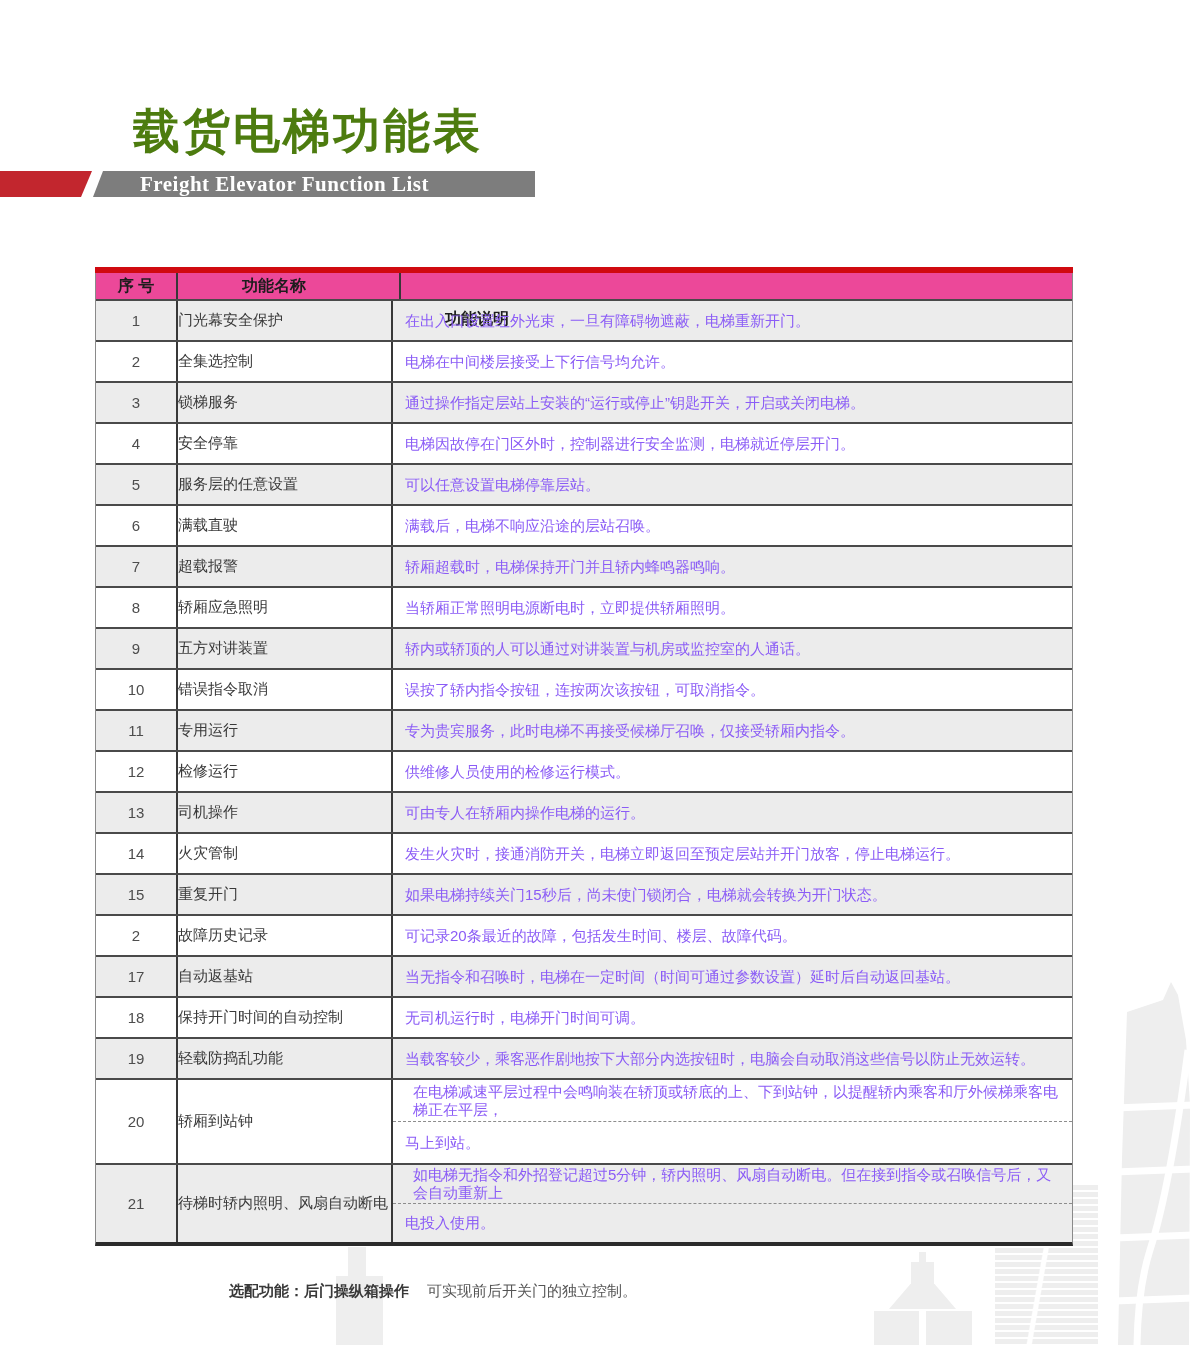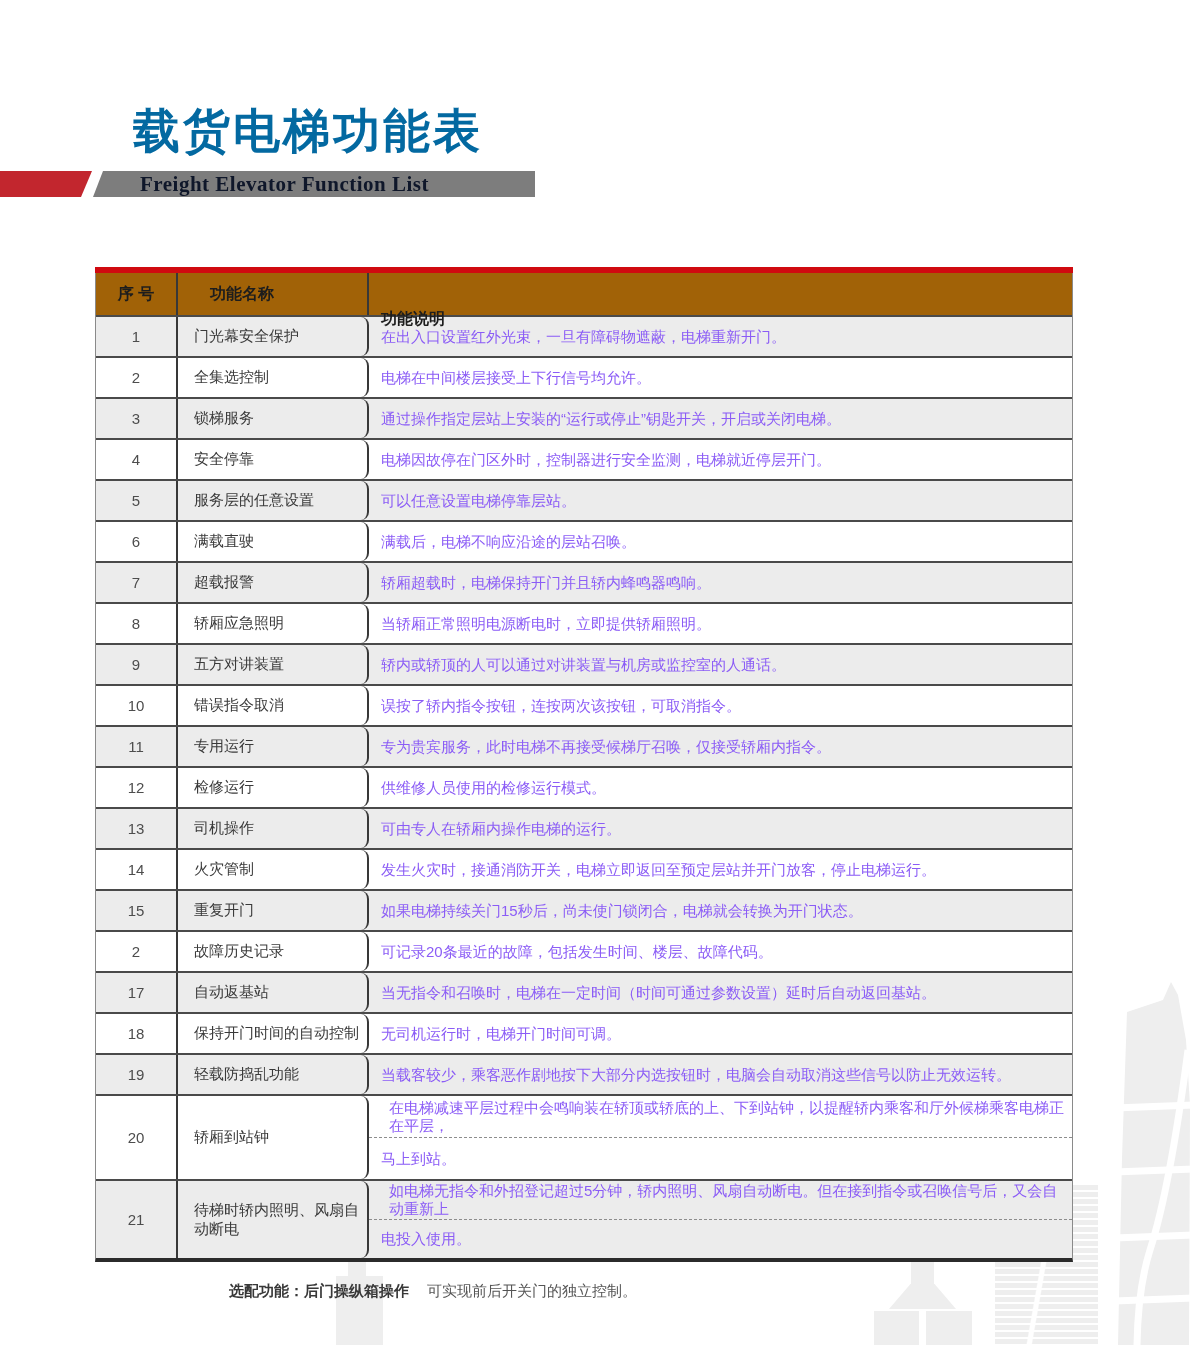--- a/index.html
+++ b/index.html
@@ -16,70 +16,69 @@
     position:absolute; left:995px; top:1185px; width:103px; height:160px;
     background-image:
       linear-gradient(100deg, rgba(255,255,255,0) 45%, #ffffff 46%, #ffffff 49%, rgba(255,255,255,0) 50%),
       repeating-linear-gradient(to bottom, #eeeeee 0 5px, #ffffff 5px 7px);
   }
 
   
   .page-title {
     position:absolute; left:133px; top:100px; z-index:2;
     font-family:"Liberation Serif","DejaVu Serif",serif;
-    font-size:47px; font-weight:bold; color:#0369a1; letter-spacing:3px;
+    font-size:47px; font-weight:bold; color:#4d7c0f; letter-spacing:3px;
     white-space:nowrap;
   }
   .banner-red {
     position:absolute; left:0; top:171px; width:92px; height:26px; z-index:2;
     background:#c2262e;
     clip-path:polygon(0 0, 100% 0, 81px 100%, 0 100%);
   }
   .banner-gray {
     position:absolute; left:93px; top:171px; width:442px; height:26px; z-index:2;
     background:#7d7d7d;
     clip-path:polygon(10px 0, 100% 0, 100% 100%, 0 100%);
     display:flex; align-items:center; padding-left:47px;
   }
   .banner-gray .sub {
     font-family:"Liberation Serif","DejaVu Serif",serif;
-    font-size:21px; font-weight:bold; color:#0f172a; letter-spacing:0.5px;
+    font-size:21px; font-weight:bold; color:#ffffff; letter-spacing:0.5px;
     white-space:nowrap;
   }
 
   
   .func-table {
     position:absolute; left:95px; top:267px; width:978px; z-index:1;
     border-left:1px solid #8a8a8a; border-right:1px solid #8a8a8a;
     border-bottom:4px solid #2b2b2b;
     background:#ffffff;
   }
   .red-bar { height:6px; background:#d00a10; margin:0 -1px; }
-  .t-header { display:flex; height:42px; background:#a16207; }
+  .t-header { display:flex; height:26px; background:#ec4899;gap:32px; }
   .t-header .hc {
     display:flex; align-items:center;
     font-size:16px; font-weight:bold; color:#1d1d1d;
   }
   .hc-num  { width:82px;  justify-content:center; border-right:2px solid #383838; }
   .hc-name { width:191px; padding-left:32px; border-right:2px solid #383838; }
   .hc-desc { flex:1; padding-left:12px;margin-top:46px; }
 
   .row { display:flex; height:41px; border-top:2px solid #4a4a4a; background:#ffffff; }
   .row.gray { background:#ececec; }
   .row.double { height:85px; }
   .row.double:last-child { height:79px; }
   .c-num {
     width:82px; display:flex; align-items:center; justify-content:center;
     font-size:15px; color:#4d4d4d; border-right:2px solid #383838;
   }
   .c-name {
-    width:191px; display:flex; align-items:center; padding-left:16px;
+    width:215px; display:flex; align-items:center; 
     font-size:15px; color:#3a3a3a; border-right:2px solid #383838;
     line-height:1.25;
-    border-radius:8px;
   }
   .c-desc { flex:1; display:flex; flex-direction:column; justify-content:center; }
   .desc-line {
     flex:1; display:flex; align-items:center; padding-left:12px; padding-right:6px;
     font-size:15px; color:#8b5cf6; line-height:1.2;
   }
   .desc-line.dashed { border-bottom:1px dashed #8d8d8d;padding-left:20px; }
 
   
   .footer-note { position:absolute; left:185px; top:1282px; z-index:2; font-size:15px; white-space:nowrap; }

